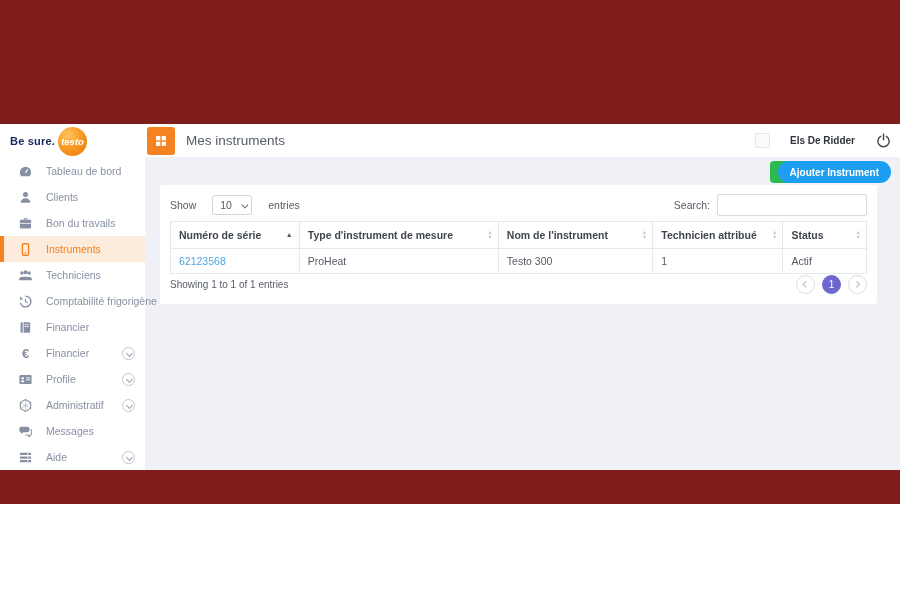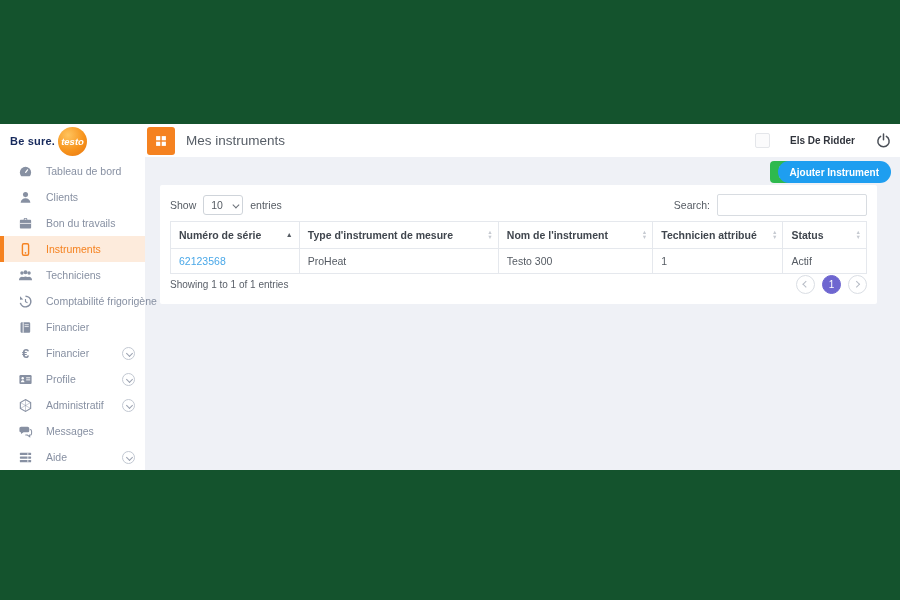--- a/index.html
+++ b/index.html
@@ -3,21 +3,21 @@
 <meta charset="utf-8">
 <style>
   :root{
     --accent-orange:#f58220; --active-item-bg:#fdebdc; --button-green:#2eb94e;
     --button-blue:#1e9ef0; --link-blue:#4aa8e8; --pagination-purple:#6e66d0;
     --main-bg:#eff1f6; --sidebar-text:#8790a2; --border:#e5e8ed;
   }
   *{margin:0;padding:0;box-sizing:border-box;}
   html,body{width:900px;height:600px;background:#fff;overflow:hidden;
     font-family:"Liberation Sans","DejaVu Sans",sans-serif;}
-  .canvas{position:relative;width:900px;height:600px;background:#14532d;}
+  .canvas{position:relative;width:900px;height:504px;background:#7f1d1d;}
   .shell{position:absolute;top:124px;left:0;width:900px;height:346px;}
 
   
   .sidebar{position:absolute;left:0;top:0;width:145px;height:346px;background:#fff;z-index:2;}
   .logo{height:34px;display:flex;align-items:center;padding-left:10px;}
   .tagline{font-size:11px;font-weight:bold;color:#16295c;letter-spacing:.2px;}
   .logo-circle{width:29px;height:29px;margin-left:3px;border-radius:50%;
     background:radial-gradient(circle at 35% 28%,#ffc45e 0%,#f7941d 55%,#e87511 100%);
     color:#fff;font-size:9.5px;font-weight:bold;font-style:italic;
     display:flex;align-items:center;justify-content:center;flex:0 0 auto;}
@@ -51,21 +51,21 @@
   .btn-green{position:absolute;top:4px;right:103px;width:27px;height:22px;
     background:var(--button-green);border:none;border-radius:4px;cursor:pointer;
     display:flex;align-items:center;justify-content:center;}
   .btn-blue{position:absolute;top:4px;right:9px;height:22px;padding:0 12px;
     background:var(--button-blue);border:none;border-radius:11px;cursor:pointer;
     color:#fff;font-size:10px;font-weight:bold;font-family:inherit;white-space:nowrap;}
   .card{position:absolute;left:15px;top:28px;width:717px;background:#fff;
     border-radius:2px;padding:8px 10px 10px;}
   .controls{display:flex;align-items:center;height:24px;font-size:10.5px;color:#555b63;}
   .pagesize{display:inline-flex;align-items:center;justify-content:space-between;
-    width:40px;height:20px;border:1px solid #cfd4da;border-radius:3px;margin:0 7px;
+    width:40px;height:20px;border:1px solid #cfd4da;border-radius:3px;margin:0 16px;
     padding:0 5px 0 7px;cursor:pointer;background:#fff;}
   .sel-caret{width:4.5px;height:4.5px;border-right:1.3px solid #6b7079;
     border-bottom:1.3px solid #6b7079;transform:rotate(45deg) translateY(-1px);}
   .searchbox{margin-left:auto;display:flex;align-items:center;gap:7px;}
   .searchbox input{width:150px;height:22px;border:1px solid #d8dce1;border-radius:2px;
     font-family:inherit;font-size:10.5px;padding:0 6px;outline:none;}
   table{width:100%;border-collapse:collapse;table-layout:fixed;margin-top:4px;}
   th,td{border:1px solid var(--border);text-align:left;}
   th{font-size:10.5px;font-weight:bold;color:#40464e;padding:7px 16px 7px 8px;position:relative;}
   td{font-size:10.5px;color:#555b63;padding:6px 8px;}

